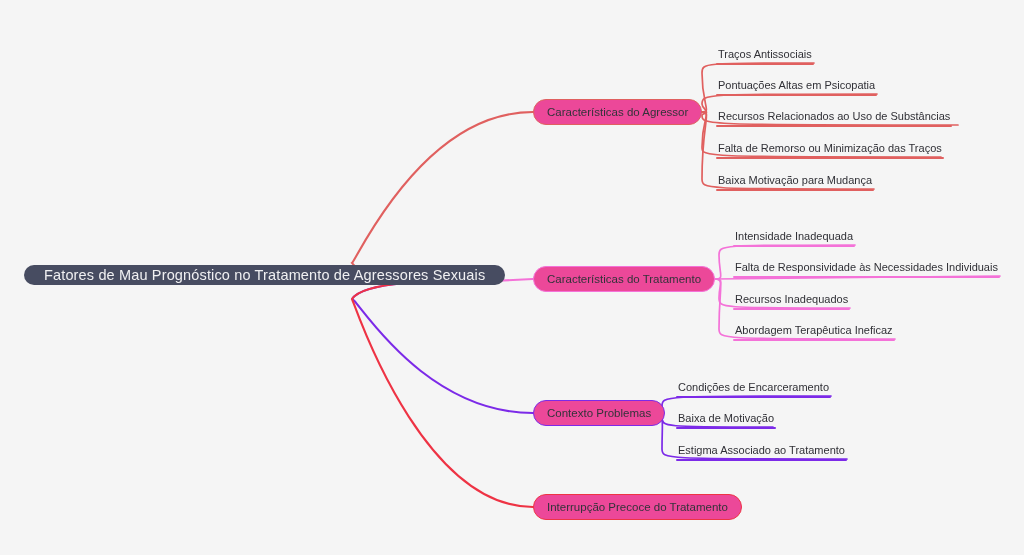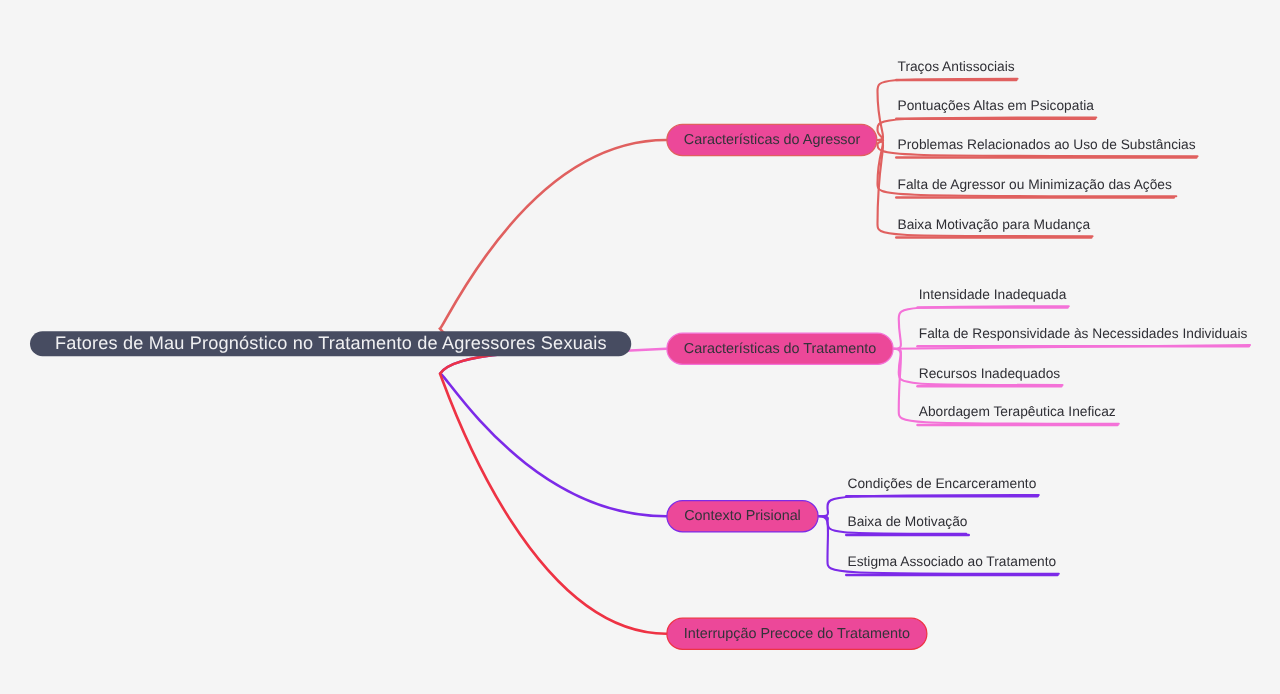--- a/index.html
+++ b/index.html
@@ -104,41 +104,41 @@
   </div>
 
   <div id="branch-layer">
       <div class="branch-node" style="left: 533px; top: 99px; min-width: 163px; border-color: rgb(224, 96, 95);">
         <span class="branch-label">Características do Agressor</span>
       </div>
       <div class="branch-node" style="left: 533px; top: 266px; min-width: 178px; border-color: rgb(244, 114, 216);">
         <span class="branch-label">Características do Tratamento</span>
       </div>
       <div class="branch-node" style="left: 533px; top: 400px; min-width: 122px; border-color: rgb(124, 42, 232);">
-        <span class="branch-label">Contexto Prisional</span>
+        <span class="branch-label">Contexto Problemas</span>
       </div>
       <div class="branch-node" style="left: 533px; top: 494px; min-width: 206px; border-color: rgb(238, 51, 68);">
         <span class="branch-label">Interrupção Precoce do Tratamento</span>
       </div>
     </div>
   <div id="leaf-layer">
       <div class="leaf" style="left: 716px; top: 47px;">
         <span class="leaf-label">Traços Antissociais</span>
         <span class="leaf-underline" style="background: rgb(224, 96, 95);"></span>
       </div>
       <div class="leaf" style="left: 716px; top: 78px;">
         <span class="leaf-label">Pontuações Altas em Psicopatia</span>
         <span class="leaf-underline" style="background: rgb(224, 96, 95);"></span>
       </div>
       <div class="leaf" style="left: 716px; top: 109px;">
-        <span class="leaf-label">Problemas Relacionados ao Uso de Substâncias</span>
+        <span class="leaf-label">Recursos Relacionados ao Uso de Substâncias</span>
         <span class="leaf-underline" style="background: rgb(224, 96, 95);"></span>
       </div>
       <div class="leaf" style="left: 716px; top: 141px;">
-        <span class="leaf-label">Falta de Agressor ou Minimização das Ações</span>
+        <span class="leaf-label">Falta de Remorso ou Minimização das Traços</span>
         <span class="leaf-underline" style="background: rgb(224, 96, 95);"></span>
       </div>
       <div class="leaf" style="left: 716px; top: 173px;">
         <span class="leaf-label">Baixa Motivação para Mudança</span>
         <span class="leaf-underline" style="background: rgb(224, 96, 95);"></span>
       </div>
       <div class="leaf" style="left: 733px; top: 229px;">
         <span class="leaf-label">Intensidade Inadequada</span>
         <span class="leaf-underline" style="background: rgb(244, 114, 216);"></span>
       </div>

